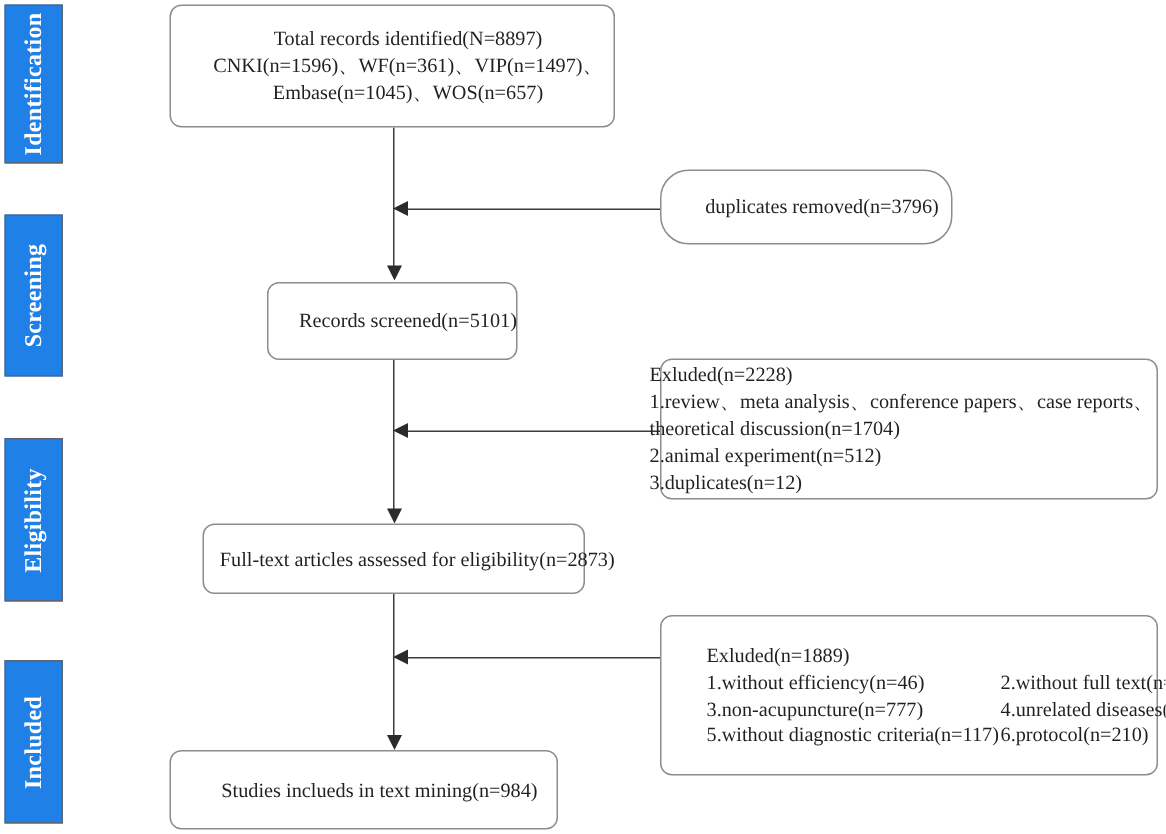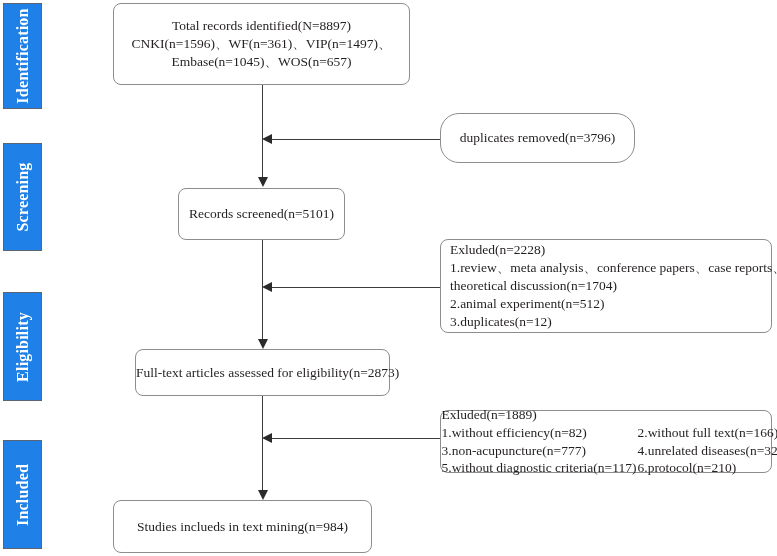--- a/index.html
+++ b/index.html
@@ -38,21 +38,21 @@
     border-radius:8px;
     box-sizing:border-box;
     display:flex;
     align-items:center;
     font-size:13.5px;
     line-height:1.33;
     color:#231f20;
   }
   .box.center{justify-content:center;text-align:center;}
   .box.left{justify-content:flex-start;text-align:left;}
-  .box-inner{padding:2px 8px;width:100%;}
+  .box-inner{padding:2px 8px;width:100%;margin-left:21px;}
   .box.left .box-inner{padding-left:9px;}
 
   .ln{white-space:pre;display:block;}
 
   
   .grid2{display:block;}
   .grid2 .row{display:flex;white-space:pre;}
   .grid2 .c1{width:196px;flex:0 0 196px;}
   .grid2 .c2{flex:1 1 auto;}
 
@@ -124,41 +124,41 @@
       <span class="ln">duplicates removed(n=3796)</span>
     </div>
   </div>
 
   <div class="box center" style="left:178px;top:188px;width:167px;height:52px;">
     <div class="box-inner">
       <span class="ln">Records screened(n=5101)</span>
     </div>
   </div>
 
-  <div class="box left" style="left:440px;top:239px;width:332px;height:94px;">
+  <div class="box left" style="left:440px;top:239px;width:332px;height:94px;justify-content:flex-end;">
     <div class="box-inner">
       <span class="ln">Exluded(n=2228)</span>
       <span class="ln">1.review、meta analysis、conference papers、case reports、</span>
       <span class="ln">theoretical discussion(n=1704)</span>
       <span class="ln">2.animal experiment(n=512)</span>
       <span class="ln">3.duplicates(n=12)</span>
     </div>
   </div>
 
   <div class="box center" style="left:135px;top:349px;width:255px;height:47px;">
     <div class="box-inner">
       <span class="ln">Full-text articles assessed for eligibility(n=2873)</span>
     </div>
   </div>
 
-  <div class="box left" style="left:440px;top:410px;width:332px;height:63px;justify-content:center;">
+  <div class="box left" style="left:440px;top:410px;width:332px;height:107px;">
     <div class="box-inner grid2">
       <span class="ln">Exluded(n=1889)</span>
       <div class="row">
-        <span class="c1">1.without efficiency(n=82)</span>
+        <span class="c1">1.without efficiency(n=46)</span>
         <span class="c2">2.without full text(n=166)</span>
       </div>
       <div class="row">
         <span class="c1">3.non-acupuncture(n=777)</span>
         <span class="c2">4.unrelated diseases(n=328)</span>
       </div>
       <div class="row">
         <span class="c1">5.without diagnostic criteria(n=117)</span>
         <span class="c2">6.protocol(n=210)</span>
       </div>

